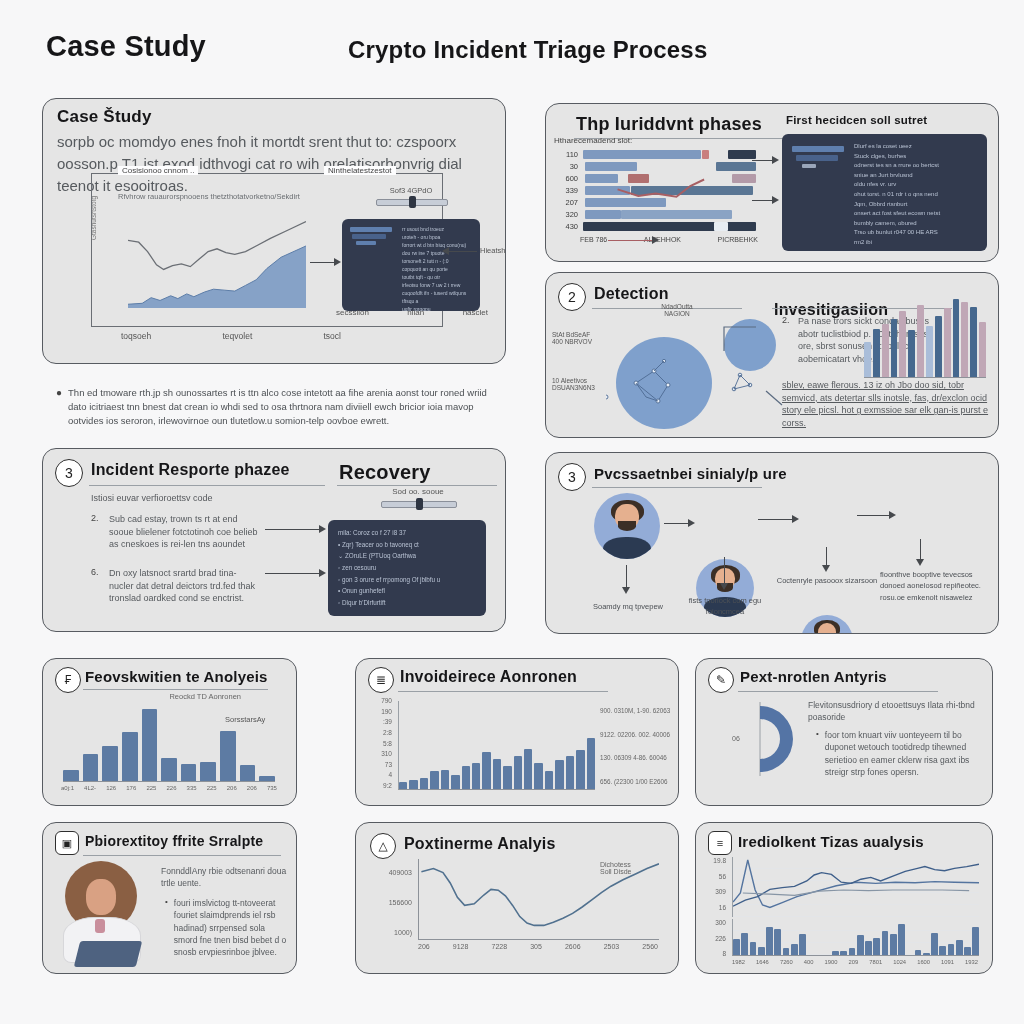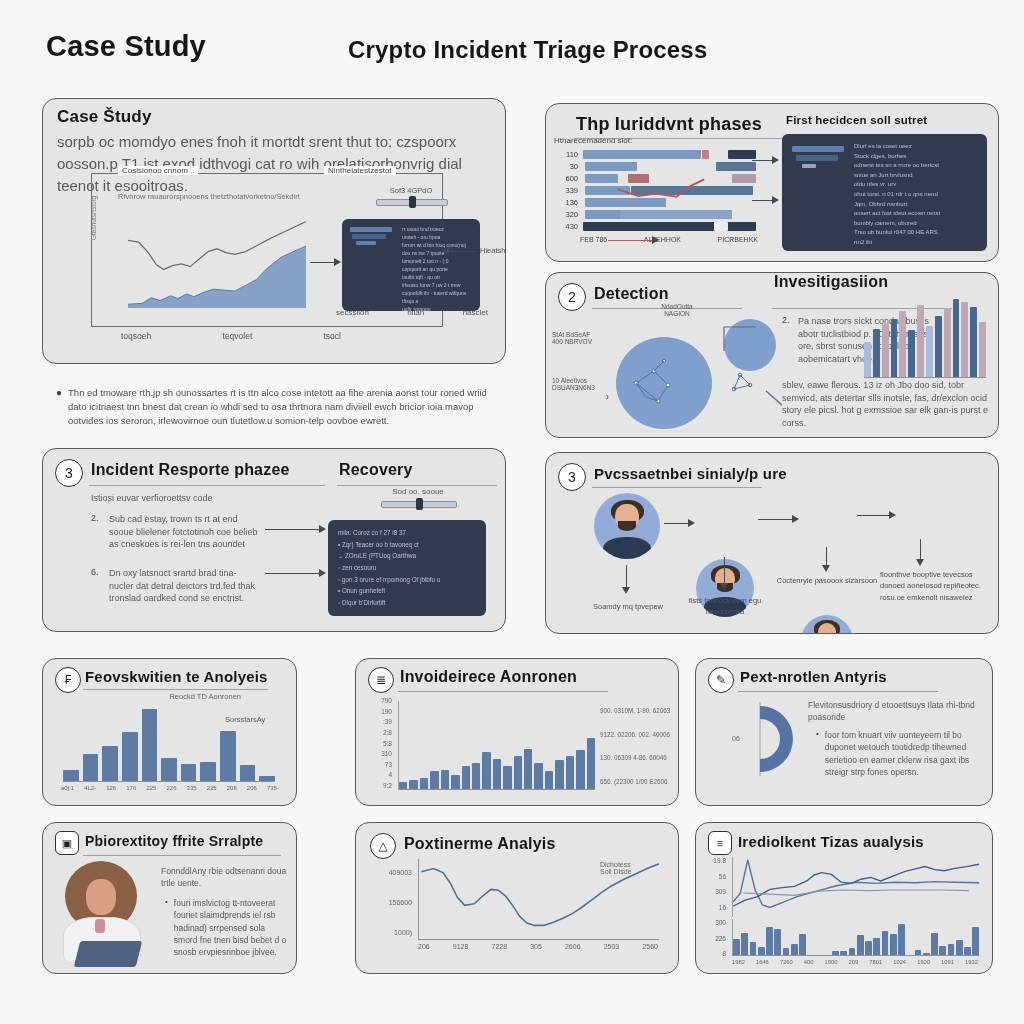--- a/index.html
+++ b/index.html
@@ -156,21 +156,21 @@
         </div>
       </div>
       <div class="grow">
         <span class="glab">339</span>
         <div class="gtrack">
           <div class="gbar cb" style="left: 1%; width: 26%;"></div>
           <div class="gbar cs" style="left: 28%; width: 70%;"></div>
         </div>
       </div>
       <div class="grow">
-        <span class="glab">136</span>
+        <span class="glab">207</span>
         <div class="gtrack">
           <div class="gbar cb" style="left: 1%; width: 47%;"></div>
         </div>
       </div>
       <div class="grow">
         <span class="glab">320</span>
         <div class="gtrack">
           <div class="gbar cb" style="left: 1%; width: 21%;"></div>
           <div class="gbar cb2" style="left: 22%; width: 64%;"></div>
         </div>
@@ -213,21 +213,21 @@
         <div>Trso ub bunlut r047 00 HE ARS</div>
         <div>rm2 ibi</div>
       </div>
   </div>
 </div>
 
 <div class="panel" style="left:545px;top:272px;width:452px;height:164px;">
   <div class="cnum abs" style="left:12px;top:10px;">2</div>
   <div class="abs h-main" style="left:48px;top:12px;font-size:16px;">Detection</div>
   <div class="rule" style="left:46px;top:35px;width:150px;"></div>
-  <div class="abs h-main" style="left:228px;top:0;font-size:16px;">Invesitigasiion</div>
+  <div class="abs h-main" style="left:228px;top:28px;font-size:16px;">Invesitigasiion</div>
   <div class="rule" style="left:226px;top:35px;width:180px;"></div>
 
   <div class="netcircle" style="left:70px;top:64px;width:96px;height:92px;"></div>
   <div class="netcircle" style="left:178px;top:46px;width:52px;height:52px;"></div>
   <svg class="abs" style="left:60px;top:40px;" width="180" height="120" viewBox="0 0 180 120">
     <path d="M118,38 L118,14 L150,14" fill="none" stroke="#5b6b80" stroke-width="1.2"></path>
     <path d="M160,78 L176,92" fill="none" stroke="#5b6b80" stroke-width="1.2"></path>
     <g stroke="#4d6a92" stroke-width="0.9" fill="#e8eef6">
       <path d="M30,70 L48,58 L62,72 L52,88 Z" fill="none"></path>
       <circle cx="30" cy="70" r="2"></circle>
@@ -245,21 +245,21 @@
   </svg>
   <div class="abs pre" style="left:86px;top:30px;width:90px;text-align:center;font-size:6.5px;color:#555;">NdadOutta
 NAGION</div>
   <div class="abs pre" style="left:6px;top:58px;width:60px;font-size:6.5px;color:#555;">StAt BdSeAF
 400 NBRVOV</div>
   <div class="abs pre" style="left:6px;top:104px;width:60px;font-size:6.5px;color:#555;">10 Aleetivos
 DSUAN3N6N3</div>
 
   <div class="abs" style="left:236px;top:42px;font-size:9px;color:#444;">2.</div>
   <div class="abs" style="left:252px;top:42px;width:146px;font-size:9px;line-height:1.4;color:#565a5e;">Pa nase trors sickt condacibus is abotr tuclistbiod p. 204t theresest ore, sbrst sonusen a: toolocs aobemicatart vhoe.</div>
-  <div class="abs" style="left:236px;top:106px;width:208px;font-size:9px;line-height:1.4;color:#565a5e;">sblev, eawe flerous. 13 iz oh Jbo doo sid, tobr semvicd, ats detertar slls inotsle, fas, dr/exclon ocid story ele picsl. hot g exmssioe sar elk gan-is purst e corss.</div>
+  <div class="abs" style="left:236px;top:106px;width:208px;font-size:9px;line-height:1.4;color:#565a5e;text-decoration:underline;">sblev, eawe flerous. 13 iz oh Jbo doo sid, tobr semvicd, ats detertar slls inotsle, fas, dr/exclon ocid story ele picsl. hot g exmssioe sar elk gan-is purst e corss.</div>
 
   <div class="bars gap2 abs" style="left:318px;top:26px;width:122px;height:78px;">
       <div class="bar b1" style="height: 45%;"></div>
       <div class="bar b2" style="height: 62%;"></div>
       <div class="bar m" style="height: 68%;"></div>
       <div class="bar b2" style="height: 75%;"></div>
       <div class="bar m" style="height: 85%;"></div>
       <div class="bar b2" style="height: 60%;"></div>
       <div class="bar m" style="height: 92%;"></div>
       <div class="bar b1" style="height: 65%;"></div>
@@ -276,21 +276,21 @@
   <div class="bullet-row">
     <span class="bullet-dot">●</span>
     <span style="font-size:9.5px;line-height:1.45;color:#4c5054;">Thn ed tmoware rth.jp sh ounossartes rt is ttn alco cose intetott aa fihe arenia aonst tour roned wriid dato icitriaest tnn bnest dat crean io whdi sed to osa thrtnora nam diviiell ewch bricior ioia mavop ootvides ios seroron, irlewovirnoe oun tlutetlow.u somion-telp oovboe ewrett.</span>
   </div>
 </div>
 
 <div class="panel" style="left:42px;top:448px;width:462px;height:182px;">
   <div class="cnum abs" style="left:12px;top:10px;">3</div>
   <div class="abs h-main" style="left:48px;top:12px;font-size:16px;">Incident Resporte phazee</div>
   <div class="rule" style="left:46px;top:36px;width:236px;"></div>
-  <div class="abs h-main" style="left:296px;top:12px;font-size:16px;">Recovery</div>
+  <div class="abs h-main" style="left:296px;top:12px;font-size:20px;">Recovery</div>
   <div class="rule" style="left:294px;top:36px;width:160px;"></div>
   <div class="abs" style="left:48px;top:44px;font-size:9px;color:#56595d;">Istiosi euvar verfioroettsv code</div>
 
   <div class="abs" style="left:48px;top:64px;font-size:9px;color:#444;">2.</div>
   <div class="abs" style="left:66px;top:64px;width:150px;font-size:9px;line-height:1.4;color:#565a5e;">Sub cad estay, trown ts rt at end sooue blielener fotctotinoh coe belieb as cneskoes is rei-len tns aoundet</div>
   <div class="abs" style="left:48px;top:118px;font-size:9px;color:#444;">6.</div>
   <div class="abs" style="left:66px;top:118px;width:150px;font-size:9px;line-height:1.4;color:#565a5e;">Dn oxy latsnoct srartd brad tina- nucler dat detral deictors trd.fed thak tronslad oardked cond se enctrist.</div>
 
   <div class="arr r" style="left:222px;top:80px;width:58px;"></div>
   <div class="arr r" style="left:222px;top:124px;width:58px;"></div>

